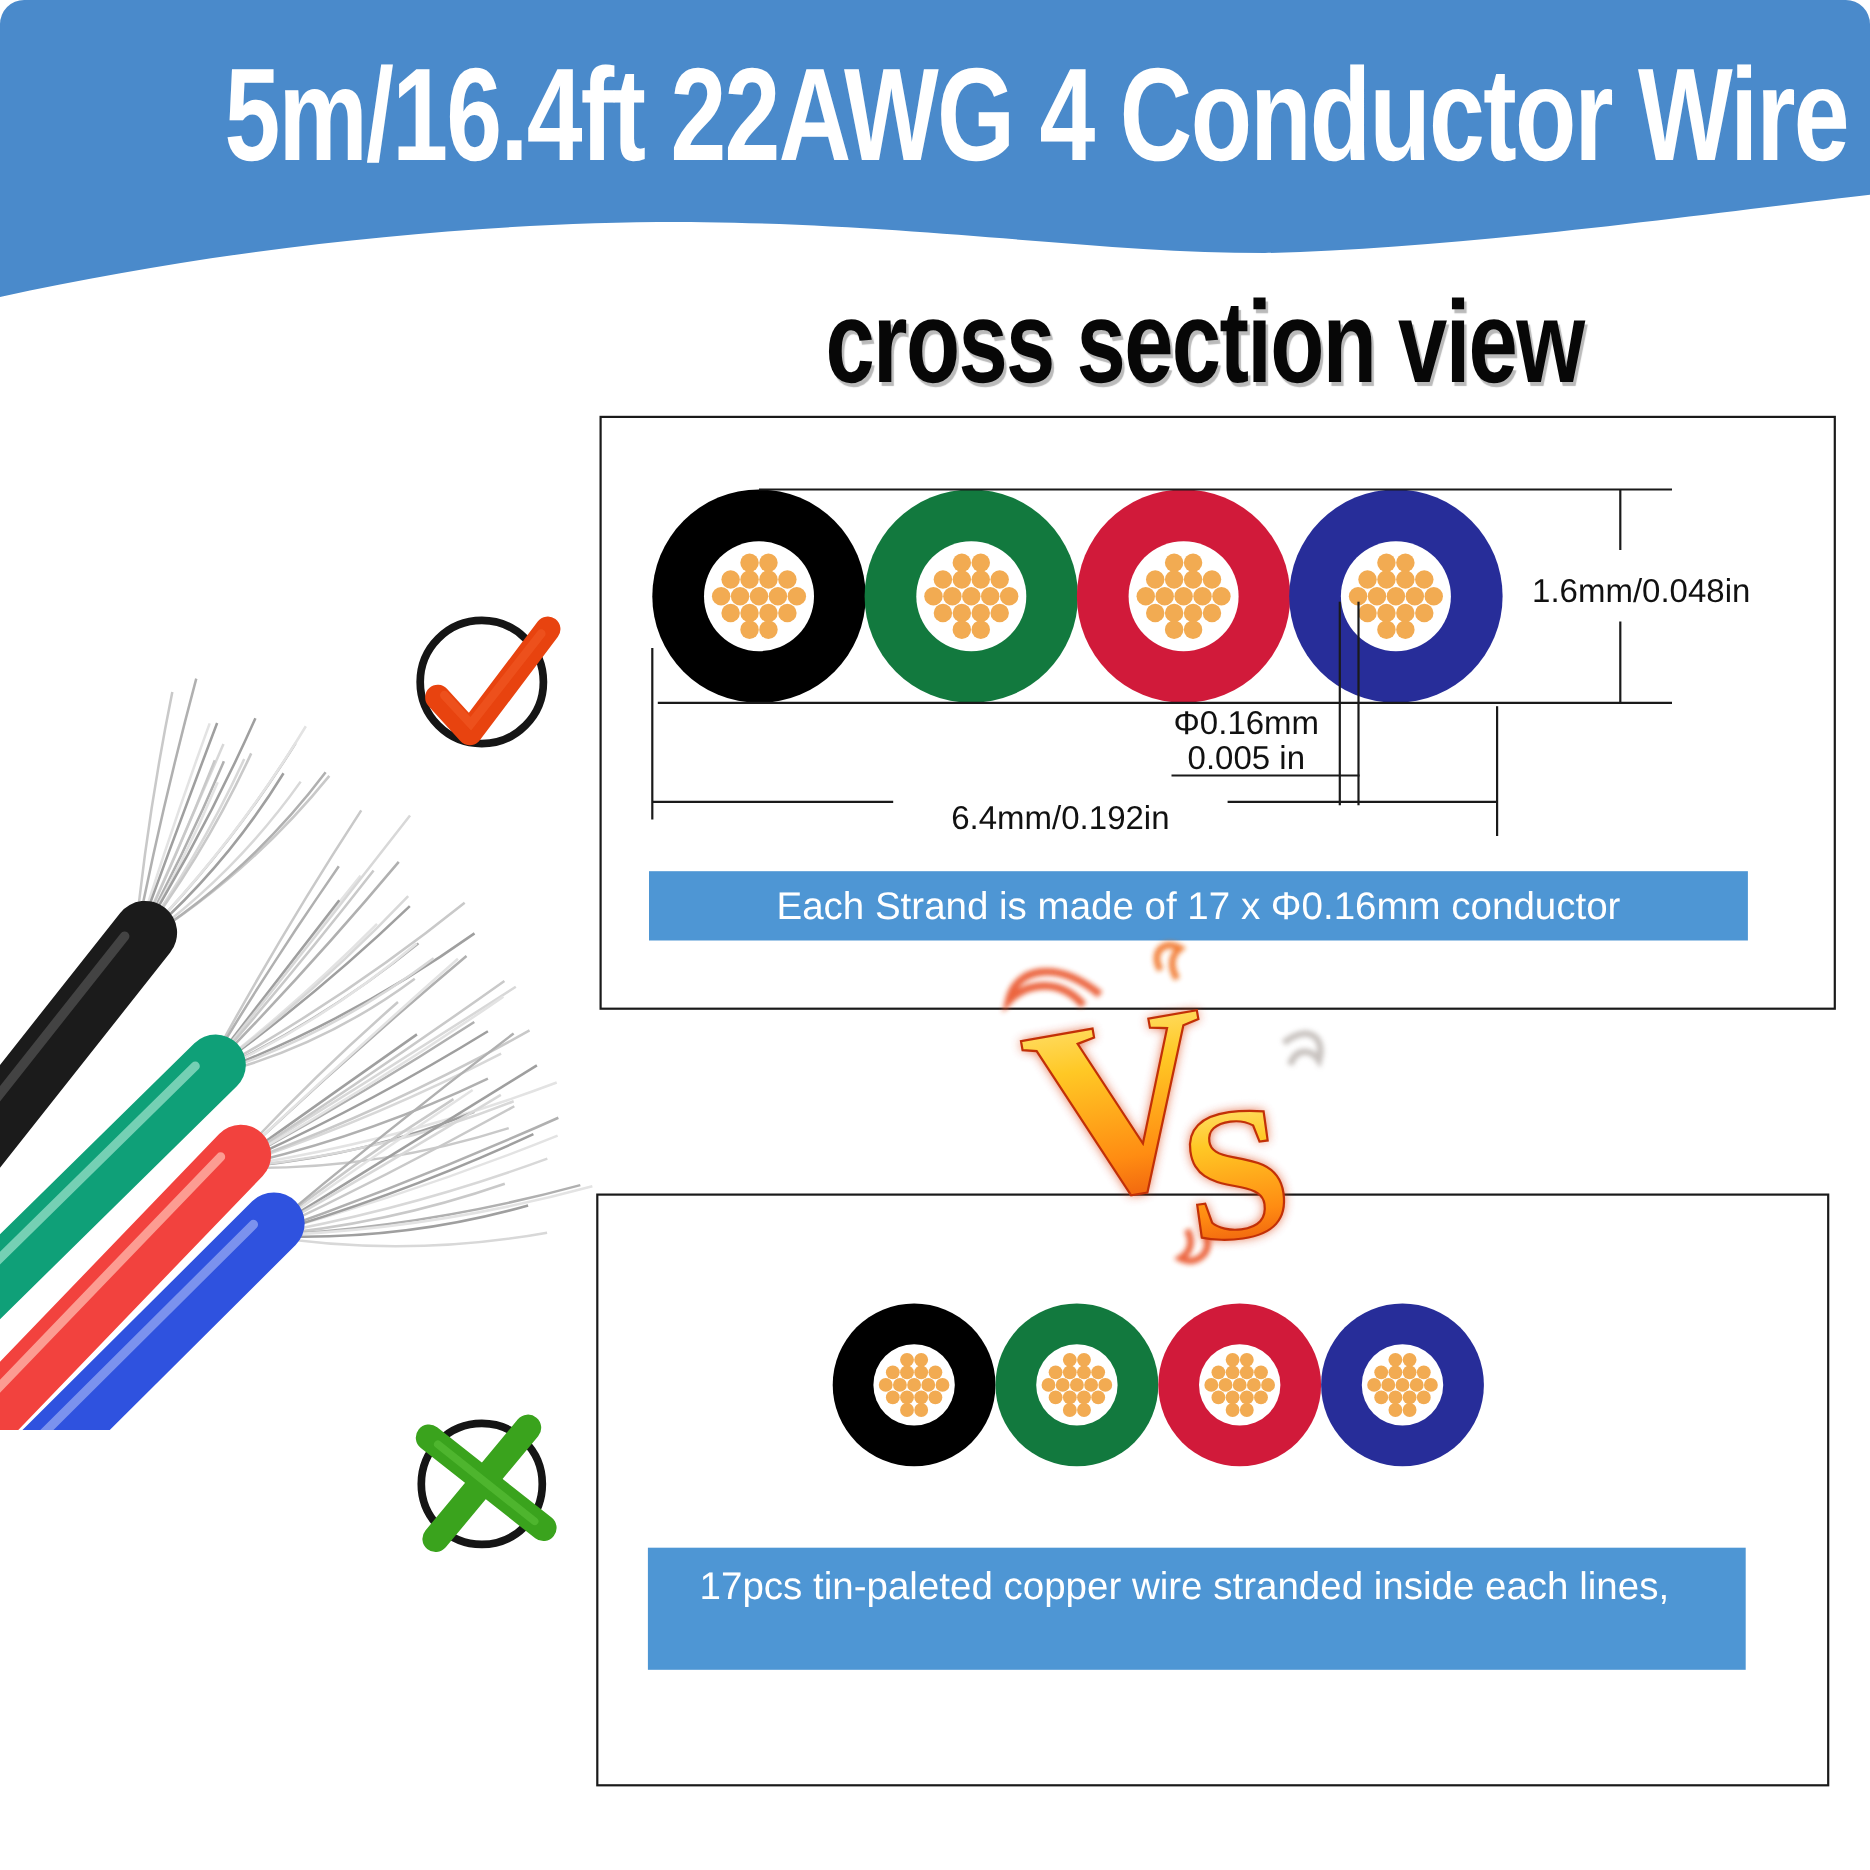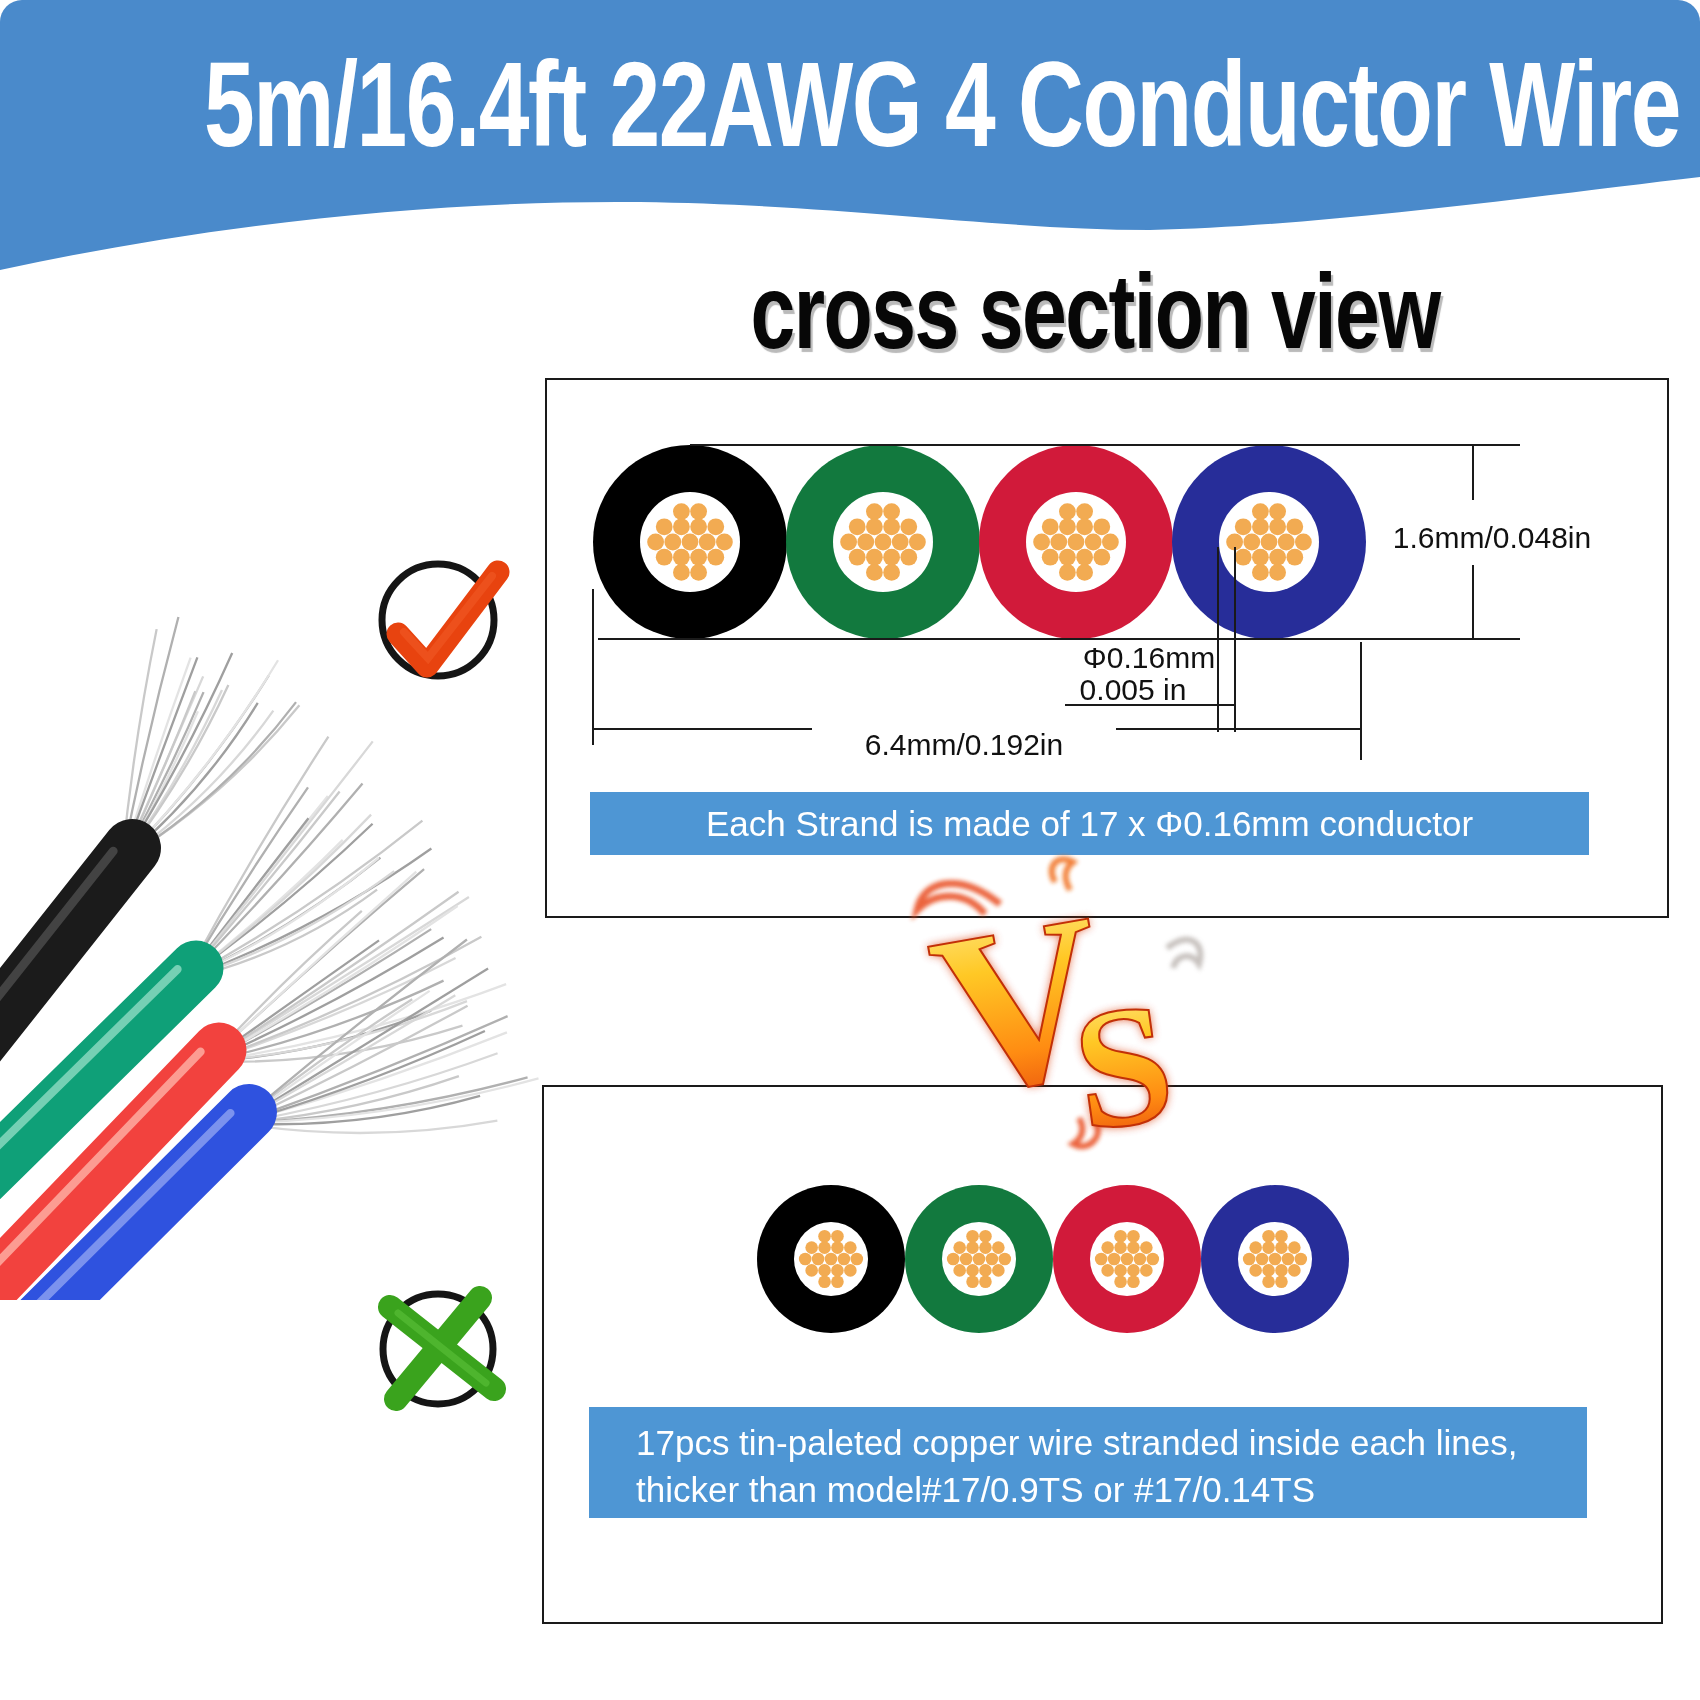--- a/index.html
+++ b/index.html
@@ -236,21 +236,21 @@
         <line x1="926" y1="185" x2="926" y2="259" stroke="#1a1a1a" stroke-width="2"></line>
         <line x1="671" y1="167" x2="671" y2="352" stroke="#1a1a1a" stroke-width="2"></line>
         <line x1="688" y1="167" x2="688" y2="352" stroke="#1a1a1a" stroke-width="2"></line>
         <line x1="518" y1="325" x2="689" y2="325" stroke="#1a1a1a" stroke-width="2"></line>
         <line x1="46" y1="209" x2="46" y2="365" stroke="#1a1a1a" stroke-width="2"></line>
         <line x1="814" y1="262" x2="814" y2="380" stroke="#1a1a1a" stroke-width="2"></line>
         <line x1="46" y1="349" x2="265" y2="349" stroke="#1a1a1a" stroke-width="2"></line>
         <line x1="569" y1="349" x2="814" y2="349" stroke="#1a1a1a" stroke-width="2"></line>
       </svg>
     <div class="dim-label" style="left:845px;top:139px;width:200px;">1.6mm/0.048in</div>
-    <div class="dim-label" style="left:502px;top:259px;width:200px;background:transparent;text-align:center;">Φ0.16mm</div>
+    <div class="dim-label" style="left:486px;top:259px;width:200px;background:transparent;text-align:center;">Φ0.16mm</div>
     <div class="dim-label" style="left:486px;top:291px;width:200px;background:transparent;">0.005 in</div>
     <div class="dim-label" style="left:317px;top:346px;width:200px;">6.4mm/0.192in</div>
     <div id="box1-banner" class="info-bar" style="background:#4e96d4;">Each Strand is made of 17 x Φ0.16mm conductor</div>
   </div>
 
   <svg id="vs-svg" class="abs" viewBox="0 0 330 305" aria-hidden="true">
     <defs>
       <linearGradient id="fireGrad" x1="0" y1="0" x2="0" y2="1">
         <stop offset="0" stop-color="#fff1a0"></stop>
         <stop offset="0.35" stop-color="#ffc825"></stop>
@@ -351,17 +351,16 @@
         <circle cx="756.8" cy="172" r="6.3" fill="#f2ab52"></circle>
         <circle cx="711.65" cy="183.4" r="6.3" fill="#f2ab52"></circle>
         <circle cx="724.55" cy="183.4" r="6.3" fill="#f2ab52"></circle>
         <circle cx="737.45" cy="183.4" r="6.3" fill="#f2ab52"></circle>
         <circle cx="750.35" cy="183.4" r="6.3" fill="#f2ab52"></circle>
         <circle cx="724.55" cy="194.8" r="6.3" fill="#f2ab52"></circle>
         <circle cx="737.45" cy="194.8" r="6.3" fill="#f2ab52"></circle>
       </svg>
     <div id="box2-banner" class="info-bar" style="background:#4e96d4;">
       <div>17pcs tin-paleted copper wire stranded inside each lines,</div>
-      <div>thicker than model#17/0.9TS or #17/0.14TS</div>
     </div>
   </div>
 
 </div>
 
 </body></html>

